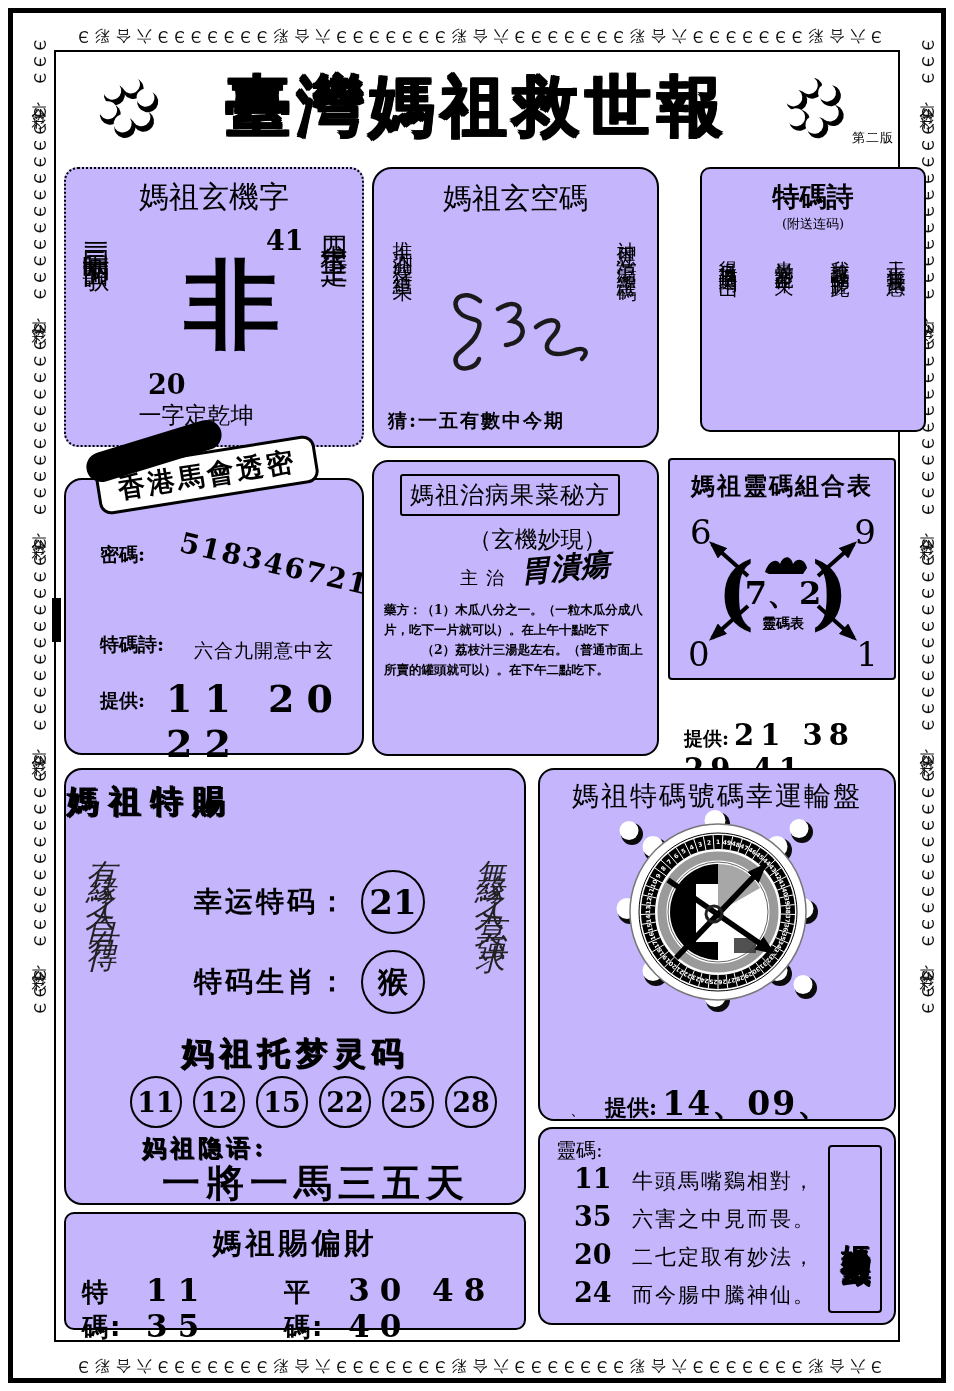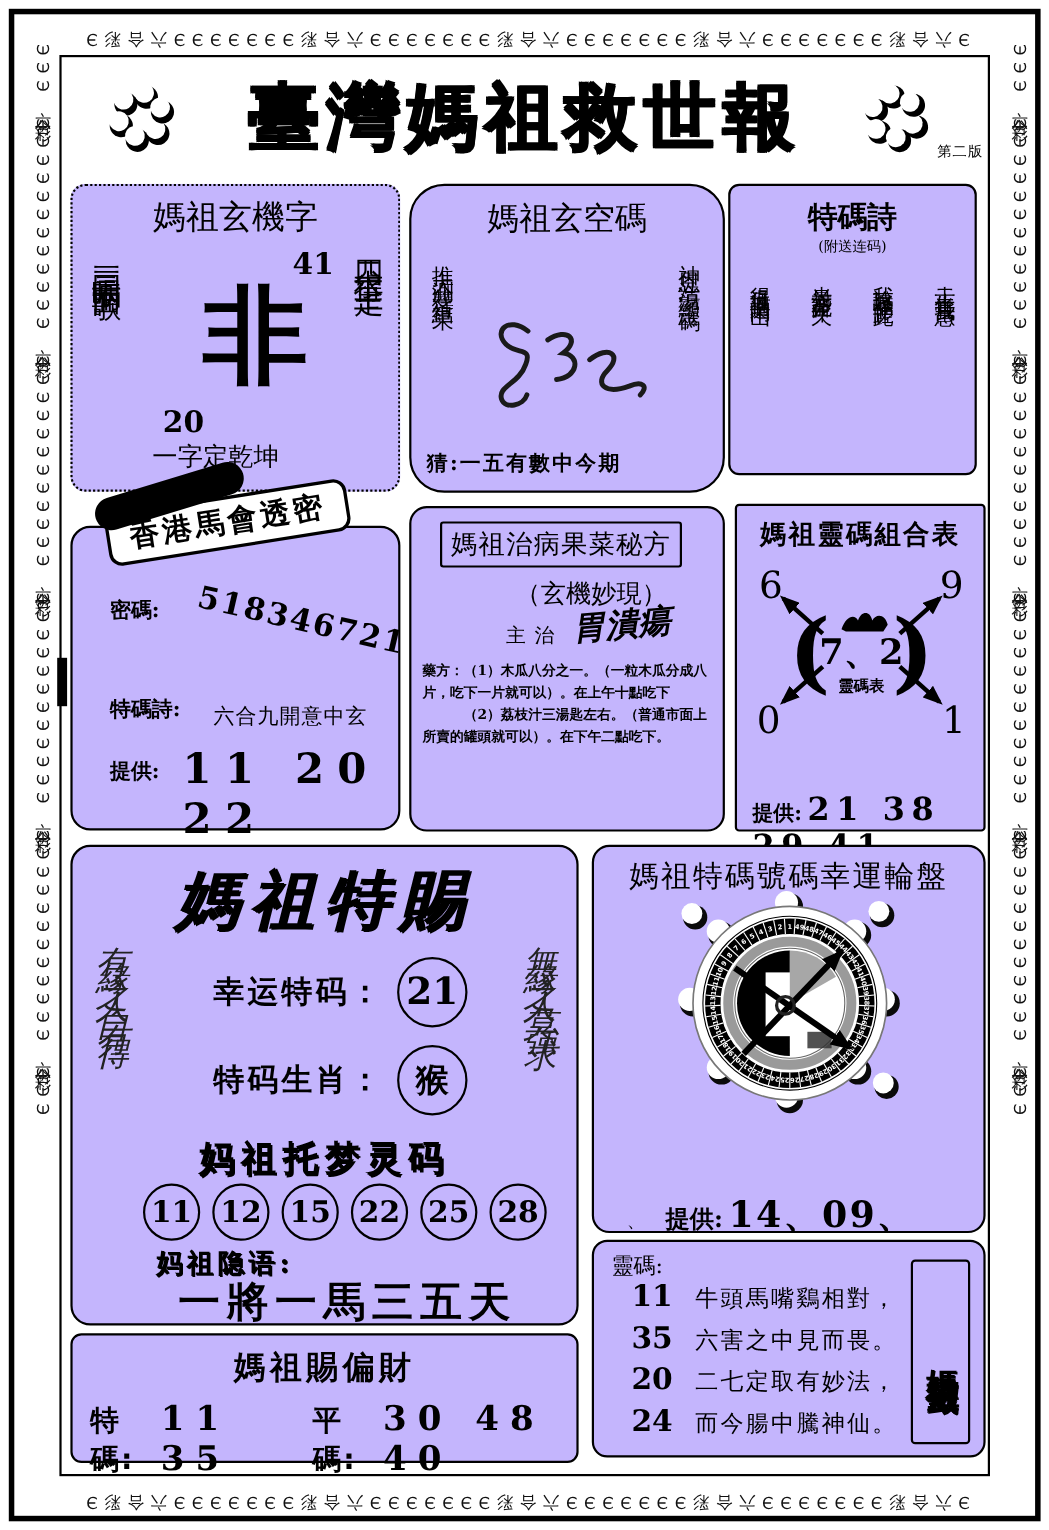--- a/index.html
+++ b/index.html
@@ -32,29 +32,29 @@
   #box-a{left:64px;top:167px;width:300px;height:280px;border:2px dotted #000;border-radius:14px;}
   #box-a .title{position:absolute;left:0;right:0;top:8px;text-align:center;font-size:30px;font-family:"DejaVu Serif",serif;}
   #box-a .lverse{position:absolute;left:12px;top:52px;font-size:27px;letter-spacing:4px;font-family:"DejaVu Serif",serif;height:216px;}
   #box-a .rverse{position:absolute;right:10px;top:46px;font-size:27px;letter-spacing:4px;font-family:"DejaVu Serif",serif;height:226px;}
   #box-a .bigchar{position:absolute;left:118px;top:88px;font-size:96px;font-weight:900;font-family:"DejaVu Serif",serif;line-height:1;}
   #box-a .num-top{position:absolute;left:200px;top:56px;font-size:27px;font-weight:bold;font-family:"DejaVu Serif",serif;}
   #box-a .num-bottom{position:absolute;left:82px;top:200px;font-size:27px;font-weight:bold;font-family:"DejaVu Serif",serif;}
   #box-a .caption{position:absolute;left:0;right:36px;bottom:14px;text-align:center;font-size:23px;font-family:"DejaVu Serif",serif;margin-top:11px;}
 
   
-  #box-b{left:372px;top:167px;width:287px;height:281px;border:2px solid #000;border-radius:32px;}
+  #box-b{left:372px;top:167px;width:287px;height:281px;border:2px solid #000;border-radius:20px;}
   #box-b .title{position:absolute;left:0;right:0;top:10px;text-align:center;font-size:29px;font-family:"DejaVu Serif",serif;}
   #box-b .lverse{position:absolute;left:16px;top:56px;font-size:20px;letter-spacing:7px;font-family:"DejaVu Serif",serif;height:200px;}
   #box-b .rverse{position:absolute;right:16px;top:56px;font-size:20px;letter-spacing:7px;font-family:"DejaVu Serif",serif;height:200px;}
   #box-b .scribble{position:absolute;left:58px;top:110px;}
   #box-b .guess{position:absolute;left:14px;bottom:12px;font-size:19px;font-weight:bold;font-family:"DejaVu Serif",serif;letter-spacing:2px;}
 
   
-  #box-c{left:662px;top:167px;width:226px;height:265px;border:2px solid #000;border-radius:10px;padding-left:40px;}
+  #box-c{left:700px;top:167px;width:226px;height:265px;border:2px solid #000;border-radius:10px;padding-left:40px;}
   #box-c .title{position:absolute;left:0;right:0;top:10px;text-align:center;font-size:27px;font-weight:bold;font-family:"DejaVu Serif",serif;}
   #box-c .subtitle{position:absolute;left:0;right:0;top:46px;text-align:center;font-size:13px;font-family:"DejaVu Serif",serif;}
   #box-c .cols{position:absolute;left:14px;right:14px;top:76px;bottom:14px;display:flex;flex-direction:row-reverse;justify-content:space-between;}
   #box-c .col{font-size:19px;letter-spacing:3px;font-family:"DejaVu Serif",serif;height:185px;}
 
   
   #box-d{left:64px;top:478px;width:300px;height:277px;border:2px solid #000;border-radius:18px;}
   .stamp{position:absolute;left:96px;top:451px;width:216px;height:42px;border:3px solid #000;border-radius:12px;
          transform:rotate(-9deg);font-size:27px;font-weight:bold;text-align:center;line-height:42px;
          letter-spacing:3px;font-family:"DejaVu Serif",serif;background:#fff;z-index:3;}
@@ -75,32 +75,32 @@
                 font-size:24px;font-family:"DejaVu Serif",serif;letter-spacing:1px;}
   #box-e .subtitle{position:absolute;left:0;right:0;top:62px;text-align:center;font-size:23px;font-family:"DejaVu Serif",serif;margin-left:44px;}
   #box-e .treat{position:absolute;left:86px;top:104px;font-size:18px;font-family:"DejaVu Serif",serif;letter-spacing:8px;}
   #box-e .disease{position:absolute;left:146px;top:86px;font-size:30px;font-weight:bold;font-style:italic;
                   font-family:"DejaVu Serif",serif;transform:rotate(-5deg);}
   #box-e .rx{position:absolute;left:10px;right:8px;top:138px;font-size:12.5px;font-weight:600;line-height:1.6;
              font-family:"DejaVu Serif",serif;}
   #box-e .rx2{text-indent:3em;}
 
   
-  #box-f{left:668px;top:458px;width:228px;height:298px;border-left:2px solid #000;border-right:2px solid #000;border-bottom:2px solid #000;border-top:2px solid #000;border-radius:4px;}
+  #box-f{left:668px;top:458px;width:228px;height:222px;border-left:2px solid #000;border-right:2px solid #000;border-bottom:2px solid #000;border-top:2px solid #000;border-radius:4px;}
   #box-f .title{position:absolute;left:0;right:0;top:10px;text-align:center;font-size:24px;font-weight:900;letter-spacing:2px;}
   #box-f .diagram{position:absolute;left:6px;top:40px;}
   #box-f .special{position:absolute;left:12px;top:216px;font-size:23px;font-family:"DejaVu Serif",serif;letter-spacing:1px;}
   #box-f .provide-row{position:absolute;left:14px;top:258px;}
   #box-f .provide-label{font-size:19px;font-weight:bold;font-family:"DejaVu Serif",serif;}
   #box-f .provide{font-size:29px;font-weight:bold;font-family:"DejaVu Serif",serif;letter-spacing:6px;}
 
   
   #box-g{left:64px;top:768px;width:462px;height:437px;border:2px solid #000;border-radius:18px;}
-  #box-g .title{position:absolute;left:0;right:0;top:10px;text-align:center;font-size:58px;font-weight:900;
-                font-family:"DejaVu Serif",serif;letter-spacing:10px;text-shadow:2px 1px 0 #000;font-style:italic;}
+  #box-g .title{position:absolute;left:0;right:0;top:10px;font-size:32px;font-weight:900;
+                font-family:"DejaVu Serif",serif;letter-spacing:10px;text-shadow:2px 1px 0 #000;}
   #box-g .script{position:absolute;top:66px;height:356px;font-size:30px;font-style:italic;color:#222;
                  font-family:"DejaVu Serif",serif;letter-spacing:14px;}
   #box-g .script-left{left:14px;}
   #box-g .script-right{right:14px;}
   #box-g .row{position:absolute;left:128px;display:flex;align-items:center;gap:12px;}
   #box-g .row-label{font-size:28px;font-weight:900;letter-spacing:3px;}
   #box-g .big-circle{display:inline-flex;align-items:center;justify-content:center;width:60px;height:60px;
                      border:2.5px solid #000;border-radius:50%;font-size:34px;font-weight:bold;font-family:"DejaVu Serif",serif;}
   #box-g .lucky-row{top:100px;}
   #box-g .zodiac-row{top:180px;}

